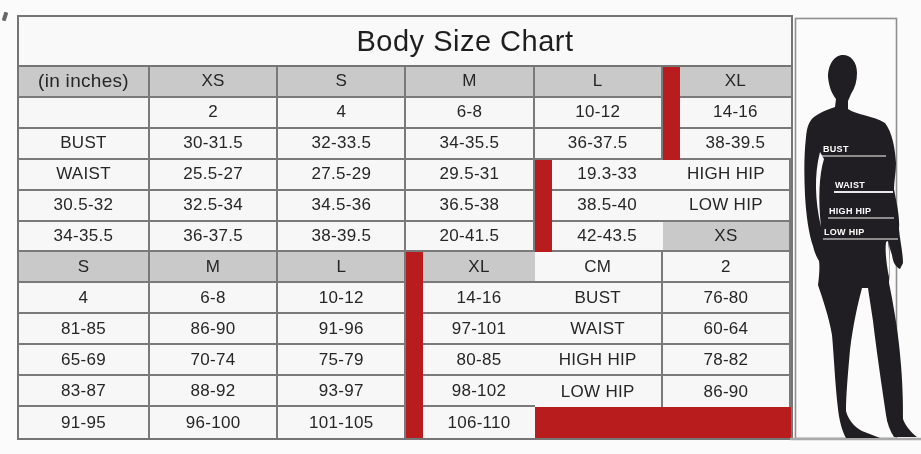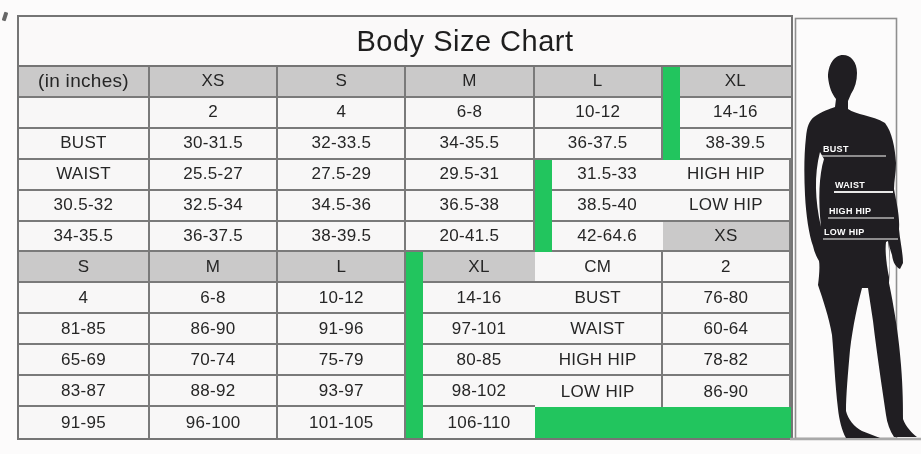--- a/index.html
+++ b/index.html
@@ -7,21 +7,21 @@
     position:relative;width:921px;height:454px;overflow:hidden;
     background:#fcfbfb;
     font-family:"Liberation Sans", sans-serif;
     color:#232323;
   }
   
   .speck{position:absolute;left:3px;top:12px;width:4px;height:9px;background:#4c4c4c;transform:rotate(18deg);opacity:.85;border-radius:1px;}
 
   .size-table{
     position:absolute;left:17px;top:15px;width:776px;height:425px;
-    box-sizing:border-box;border:2px solid #757575;background:#22c55e;
+    box-sizing:border-box;border:2px solid #757575;background:#b91c1c;
     display:grid;
     grid-template-columns:131px repeat(5,1fr);
     grid-template-rows:50px repeat(12,1fr);
   }
   .title-cell{
     grid-column:1 / -1;
     display:flex;align-items:center;justify-content:center;
     font-size:29px;letter-spacing:.5px;color:#1e1e1e;
     border-bottom:2px solid #757575;background:#faf9f9;
     text-indent:120px; 
@@ -65,33 +65,33 @@
       <div class="c lbl">BUST</div>
       <div class="c ">30-31.5</div>
       <div class="c ">32-33.5</div>
       <div class="c ">34-35.5</div>
       <div class="c ">36-37.5</div>
       <div class="c lastcol">38-39.5</div>
       <div class="c lbl">WAIST</div>
       <div class="c ">25.5-27</div>
       <div class="c ">27.5-29</div>
       <div class="c ">29.5-31</div>
-      <div class="c lastcol">31.5-33</div>
+      <div class="c lastcol">19.3-33</div>
       <div class="c lbl">HIGH HIP</div>
       <div class="c ">30.5-32</div>
       <div class="c ">32.5-34</div>
       <div class="c ">34.5-36</div>
       <div class="c ">36.5-38</div>
       <div class="c lastcol">38.5-40</div>
       <div class="c lbl">LOW HIP</div>
       <div class="c ">34-35.5</div>
       <div class="c ">36-37.5</div>
       <div class="c ">38-39.5</div>
       <div class="c ">20-41.5</div>
-      <div class="c lastcol">42-64.6</div>
+      <div class="c lastcol">42-43.5</div>
       <div class="c hdr">XS</div>
       <div class="c hdr">S</div>
       <div class="c hdr">M</div>
       <div class="c hdr">L</div>
       <div class="c hdr lastcol">XL</div>
       <div class="c lbl">CM</div>
       <div class="c ">2</div>
       <div class="c ">4</div>
       <div class="c ">6-8</div>
       <div class="c ">10-12</div>

